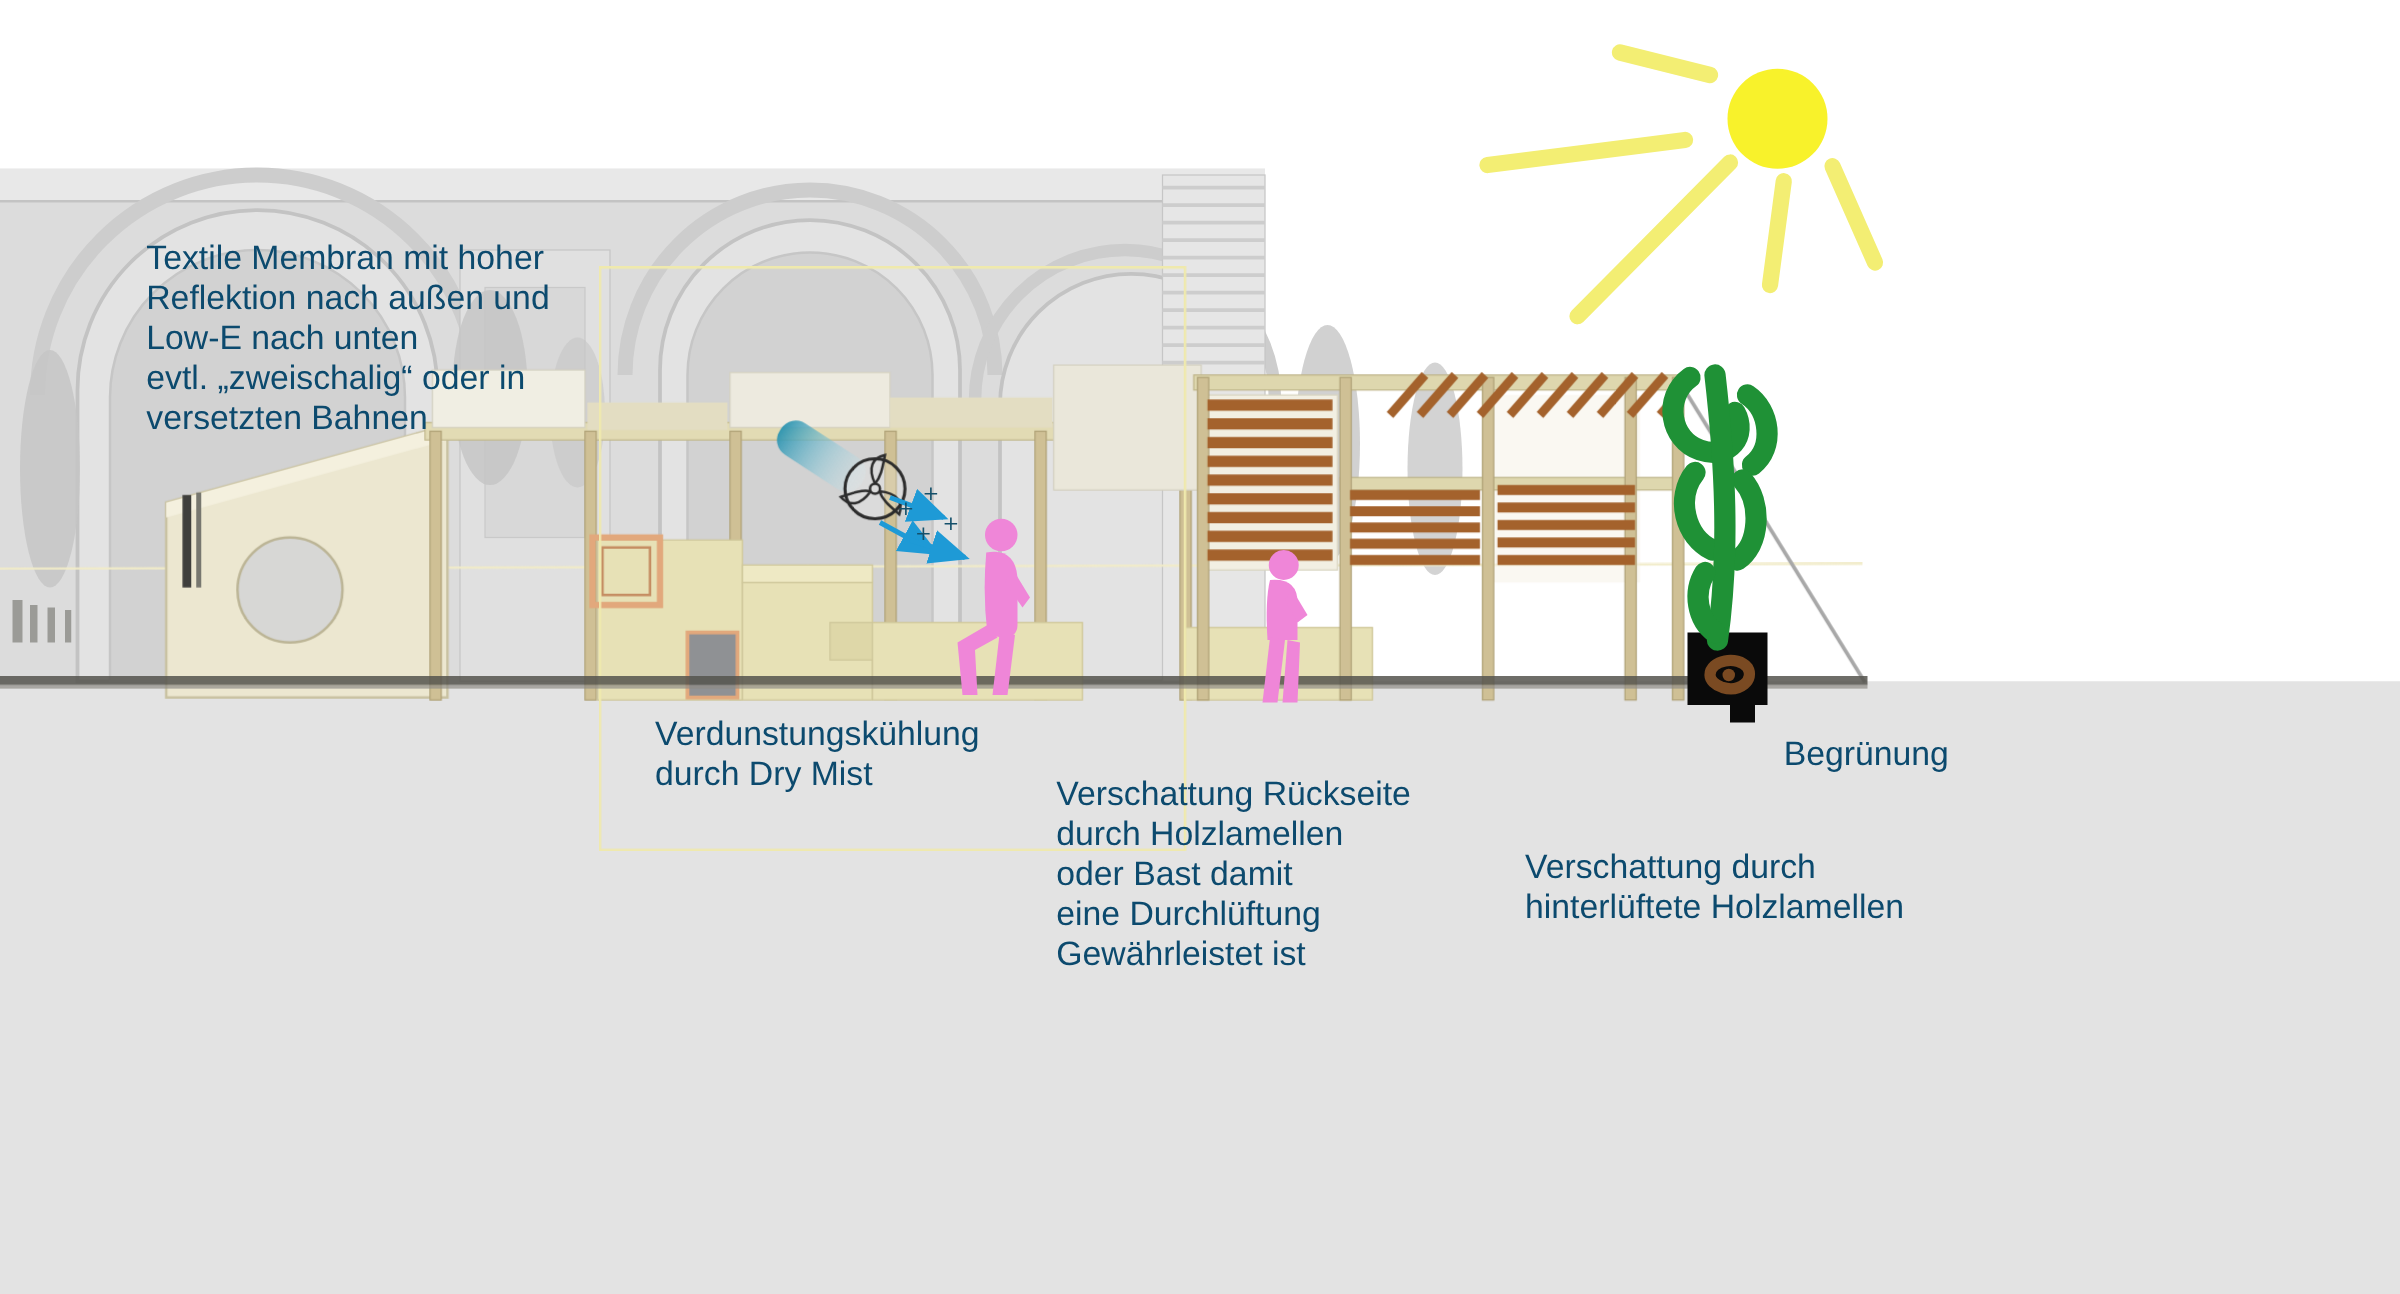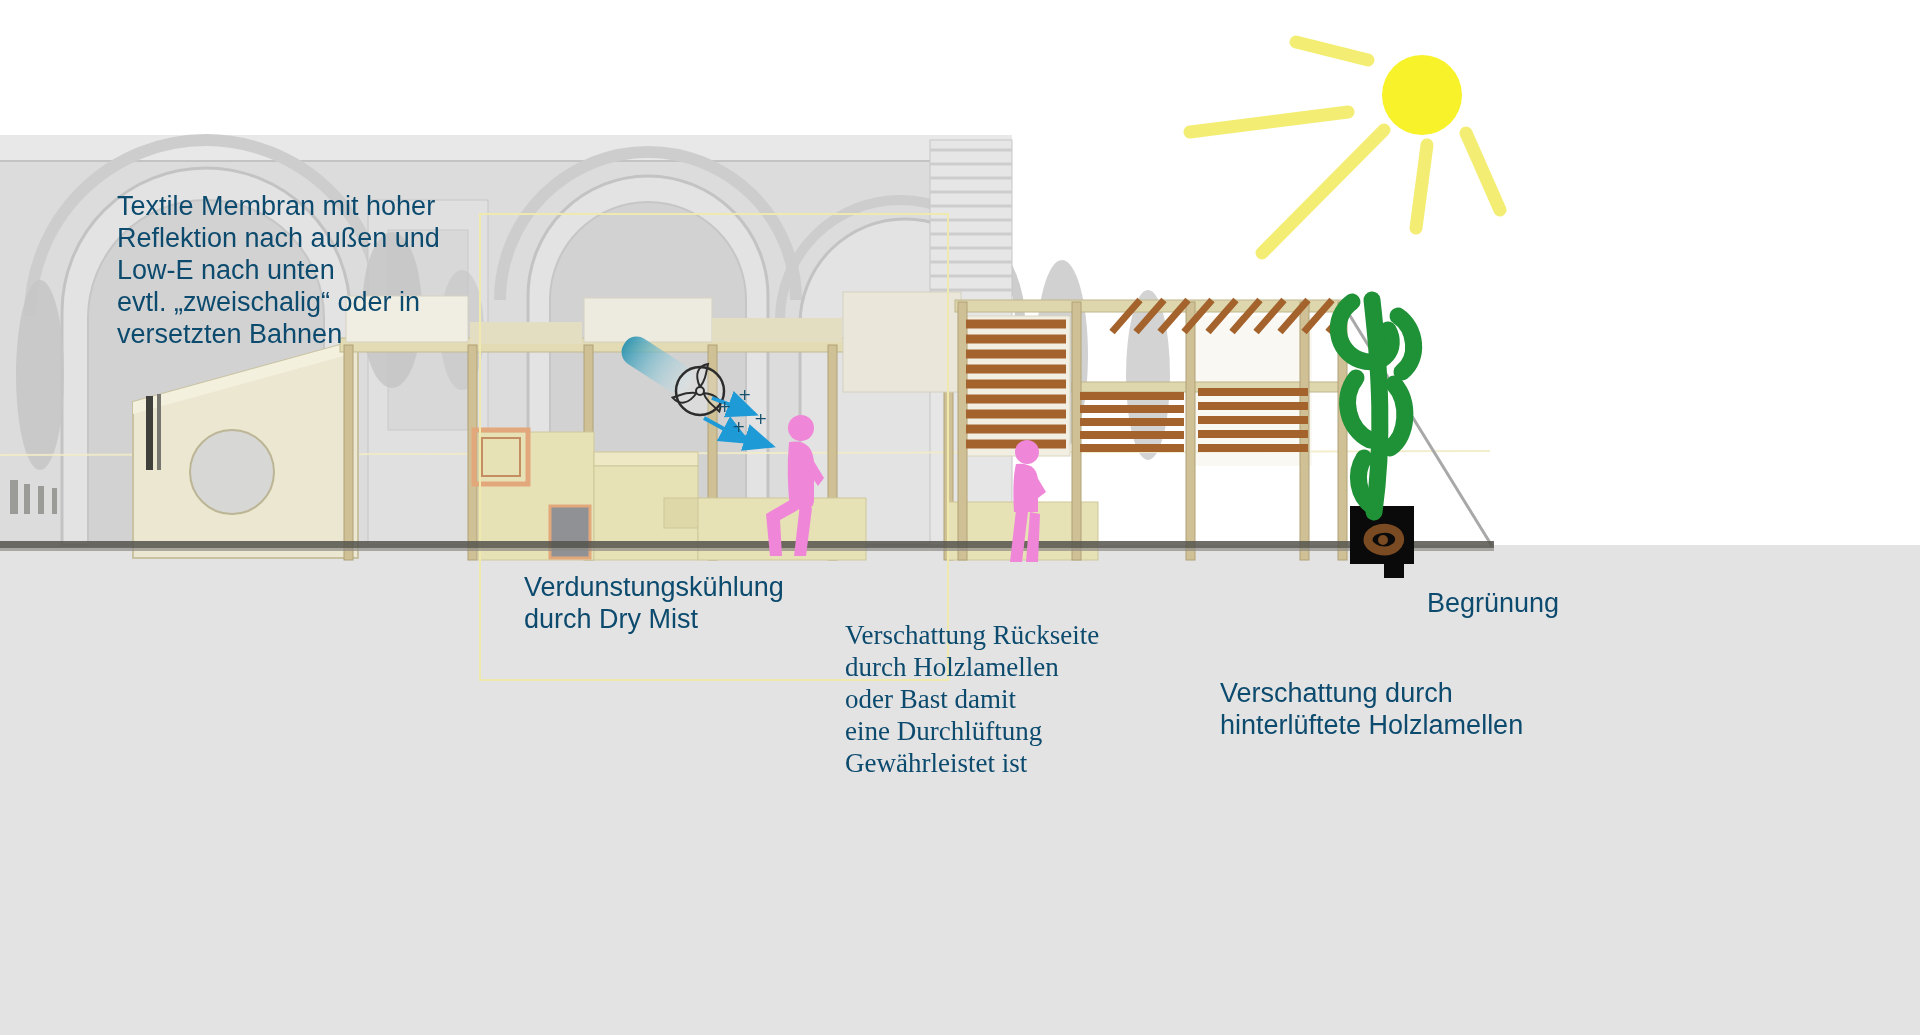--- a/index.html
+++ b/index.html
@@ -211,21 +211,21 @@
 
   <div class="annotation" style="left:117px;top:190px;">Textile Membran mit hoher
 Reflektion nach außen und
 Low-E nach unten
 evtl. „zweischalig“ oder in
 versetzten Bahnen</div>
 
   <div class="annotation" style="left:524px;top:571px;">Verdunstungskühlung
 durch Dry Mist</div>
 
-  <div class="annotation" style="left:845px;top:619px;font-family:Liberation Serif, serif;">Verschattung Rückseite
+  <div class="annotation" style="left:845px;top:619px;">Verschattung Rückseite
 durch Holzlamellen
 oder Bast damit
 eine Durchlüftung
 Gewährleistet ist</div>
 
   <div class="annotation" style="left:1220px;top:651px;margin-top:26px;">Verschattung durch
 hinterlüftete Holzlamellen</div>
 
   <div class="annotation" style="left:1383px;top:587px;margin-left:44px;">Begrünung</div>
 

